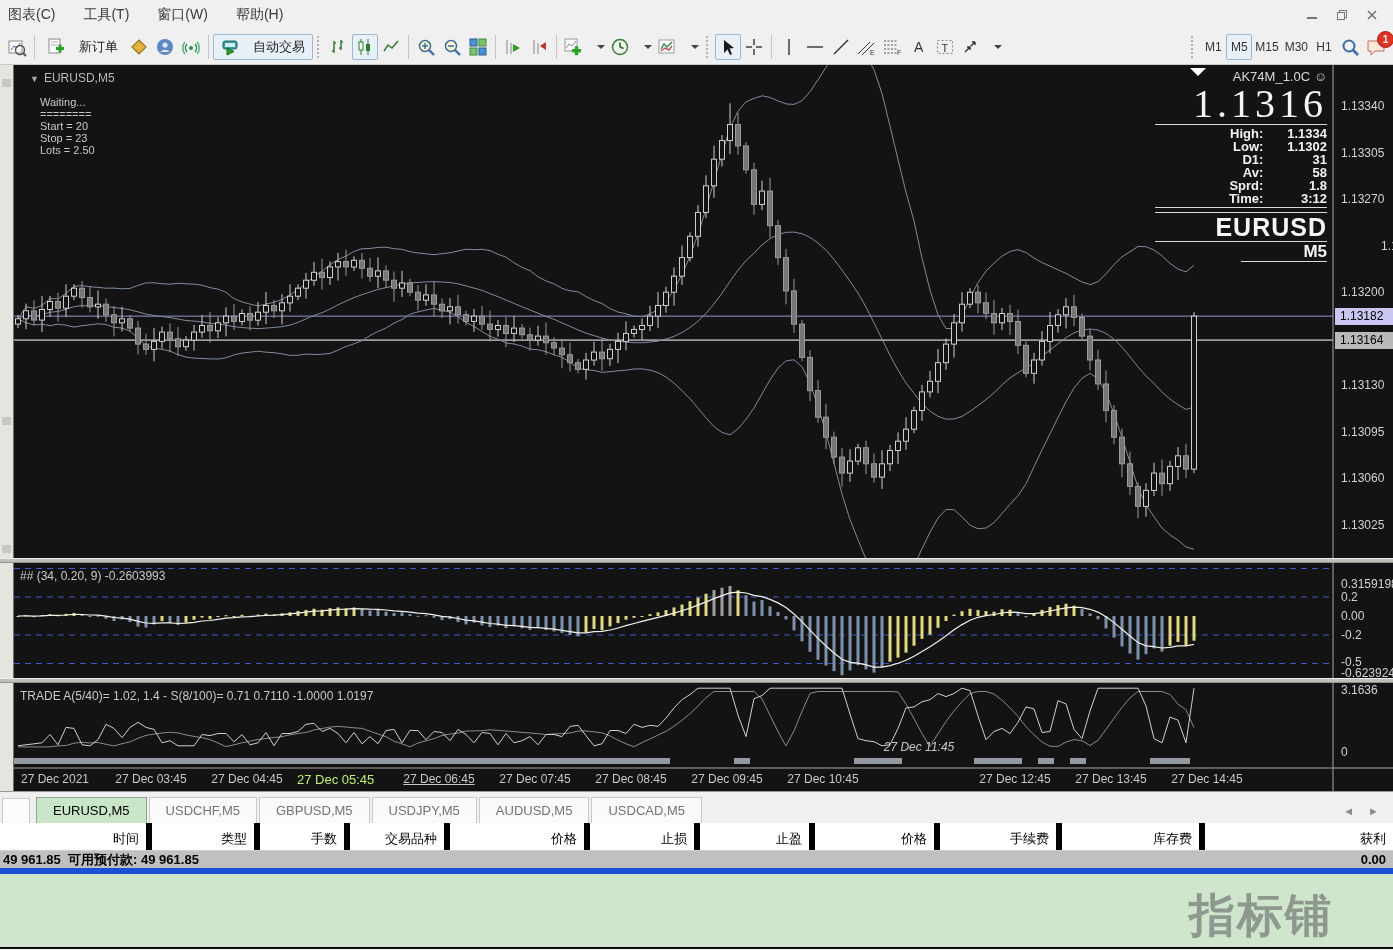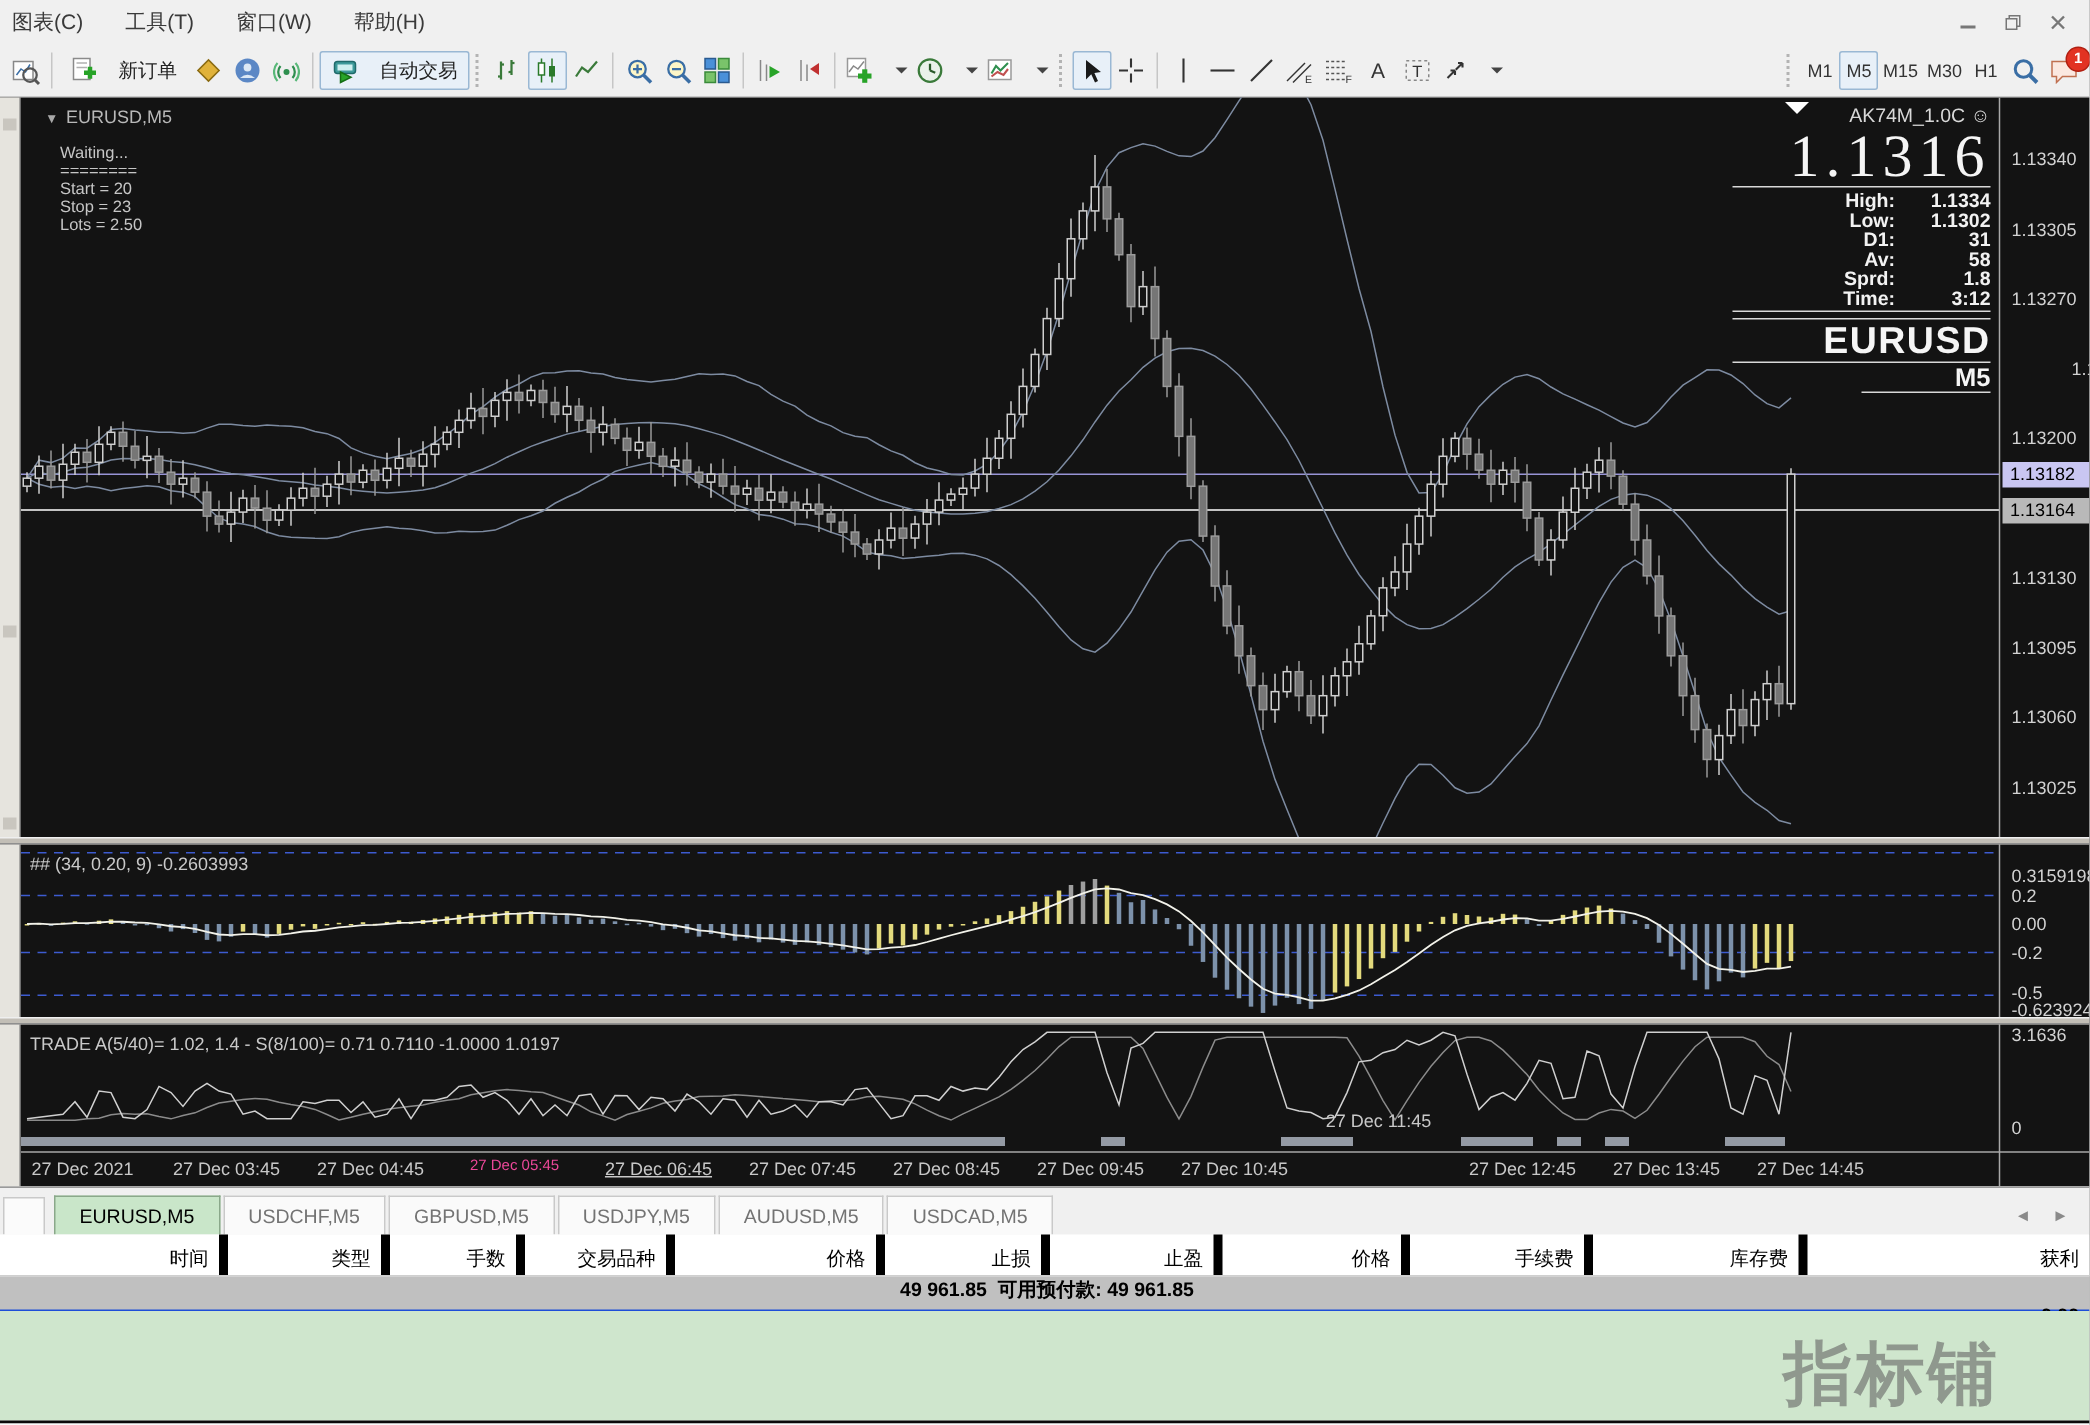--- a/index.html
+++ b/index.html
@@ -44,21 +44,21 @@
   .sep{position:absolute;left:0;width:1393px;height:3px;background:#c2beb6;border-top:1px solid #efefef;border-bottom:1px solid #8f8f8f;}
   
   .tabbar{position:absolute;top:791px;left:0;width:1393px;height:32px;background:#f0f0f0;border-top:1px solid #9a9a9a;display:flex;align-items:flex-end;box-sizing:border-box;}
   .tabstub{width:26px;height:24px;background:#fbfbfb;border:1px solid #c9c9c9;border-bottom:none;margin:0 6px 0 2px;}
   .tab{height:25px;line-height:25px;padding:0 16px;font-size:13px;color:#737373;background:#fafafa;border:1px solid #c9c9c9;border-bottom:none;margin-right:2px;}
   .tab.active{background:#c9e6c9;border-color:#8aa88a;color:#000;}
   .tabarrows{margin-left:auto;display:flex;gap:14px;padding:0 14px 6px 0;color:#8a8a8a;font-size:11px;}
   
   .thead{position:absolute;top:823px;left:0;width:1393px;height:28px;background:#ffffff;border-bottom:1px solid #cfcfcf;display:flex;font-size:13px;color:#000;box-sizing:border-box;}
   .th{border-right:6px solid #000000;text-align:right;padding:7px 7px 0 0;box-sizing:border-box;}
-  .balrow{position:absolute;top:851px;left:0;width:1393px;height:23px;background:#c0c0c0;border-bottom:1px solid #1d4ed8;font-size:13px;font-weight:bold;color:#000;display:flex;align-items:center;box-sizing:border-box;flex-direction:column;}
+  .balrow{position:absolute;top:851px;left:0;width:1393px;height:23px;background:#c0c0c0;border-bottom:6px solid #1d4ed8;font-size:13px;font-weight:bold;color:#000;display:flex;align-items:center;box-sizing:border-box;}
   .balrow .l{padding-left:3px;}
   .balrow .r{margin-left:auto;padding-right:7px;}
   .green{position:absolute;top:874px;left:0;width:1393px;height:73px;background:#cfe6cd;}
   .wm{position:absolute;right:60px;bottom:0px;font-size:46px;font-weight:bold;color:#8f988e;letter-spacing:2px;}
   .bline{position:absolute;top:947px;left:0;width:1393px;height:2px;background:#0a0a0a;}
   .wline{position:absolute;top:949px;left:0;width:1393px;height:1px;background:#fafafa;}
 </style>
 </head>
 <body>
 
@@ -969,27 +969,27 @@
         <div class="axlbl" style="top: 220px;">1.13200</div>
         <div class="axlbl" style="top: 313px;">1.13130</div>
         <div class="axlbl" style="top: 360px;">1.13095</div>
         <div class="axlbl" style="top: 406px;">1.13060</div>
         <div class="axlbl" style="top: 453px;">1.13025</div>
       </div>
     <div id="timeAxis">
         <div style="position: absolute; top: 707px; left: 9px; width: 92px; text-align: center; font-size: 12px; color: rgb(200, 200, 200); white-space: nowrap;">27 Dec 2021</div>
         <div style="position: absolute; top: 707px; left: 105px; width: 92px; text-align: center; font-size: 12px; color: rgb(200, 200, 200); white-space: nowrap;">27 Dec 03:45</div>
         <div style="position: absolute; top: 707px; left: 201px; width: 92px; text-align: center; font-size: 12px; color: rgb(200, 200, 200); white-space: nowrap;">27 Dec 04:45</div>
-        <div style="position: absolute; top: 707px; left: 297px; width: 92px; text-align: center; font-size: 10px; color: #ec4899; white-space: nowrap;">27 Dec 05:45</div>
+        <div style="position: absolute; top: 707px; left: 297px; width: 92px; text-align: left; font-size: 13px; color: #bef264; white-space: nowrap;">27 Dec 05:45</div>
         <div style="position: absolute; top: 707px; left: 393px; width: 92px; text-align: center; font-size: 12px; color: rgb(200, 200, 200); white-space: nowrap; text-decoration: underline;">27 Dec 06:45</div>
         <div style="position: absolute; top: 707px; left: 489px; width: 92px; text-align: center; font-size: 12px; color: rgb(200, 200, 200); white-space: nowrap;">27 Dec 07:45</div>
         <div style="position: absolute; top: 707px; left: 585px; width: 92px; text-align: center; font-size: 12px; color: rgb(200, 200, 200); white-space: nowrap;">27 Dec 08:45</div>
         <div style="position: absolute; top: 707px; left: 681px; width: 92px; text-align: center; font-size: 12px; color: rgb(200, 200, 200); white-space: nowrap;">27 Dec 09:45</div>
         <div style="position: absolute; top: 707px; left: 777px; width: 92px; text-align: center; font-size: 12px; color: rgb(200, 200, 200); white-space: nowrap;">27 Dec 10:45</div>
-        <div style="position: absolute; top: 675px; left: 873px; width: 92px; text-align: center; font-size: 12px; color: rgb(200, 200, 200); white-space: nowrap;">27 Dec 11:45</div>
+        <div style="position: absolute; top: 675px; left: 873px; width: 92px; text-align: center; font-size: 12px; color: rgb(200, 200, 200); white-space: nowrap; font-style: italic;">27 Dec 11:45</div>
         <div style="position: absolute; top: 707px; left: 969px; width: 92px; text-align: center; font-size: 12px; color: rgb(200, 200, 200); white-space: nowrap;">27 Dec 12:45</div>
         <div style="position: absolute; top: 707px; left: 1065px; width: 92px; text-align: center; font-size: 12px; color: rgb(200, 200, 200); white-space: nowrap;">27 Dec 13:45</div>
         <div style="position: absolute; top: 707px; left: 1161px; width: 92px; text-align: center; font-size: 12px; color: rgb(200, 200, 200); white-space: nowrap;">27 Dec 14:45</div>
       </div>
   </div>
 
   <div class="tabbar">
     <span class="tabstub"></span>
     <span class="tab active">EURUSD,M5</span>
     <span class="tab">USDCHF,M5</span>

